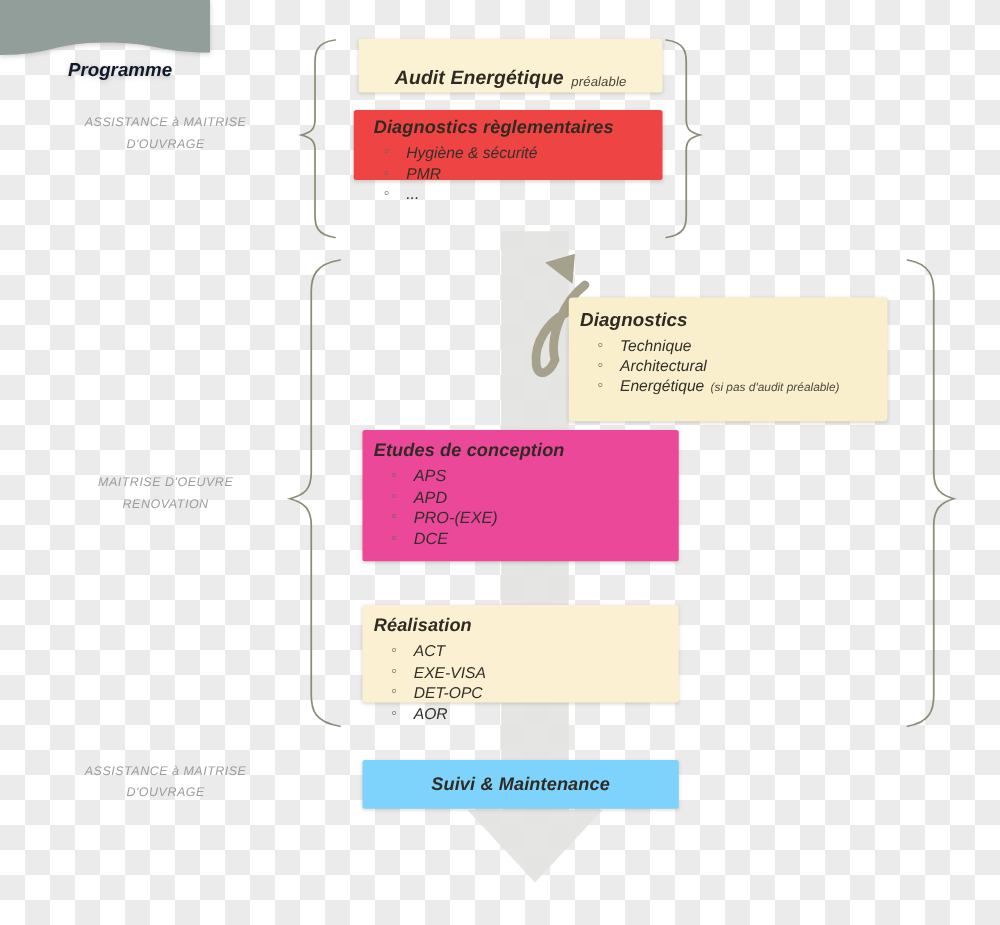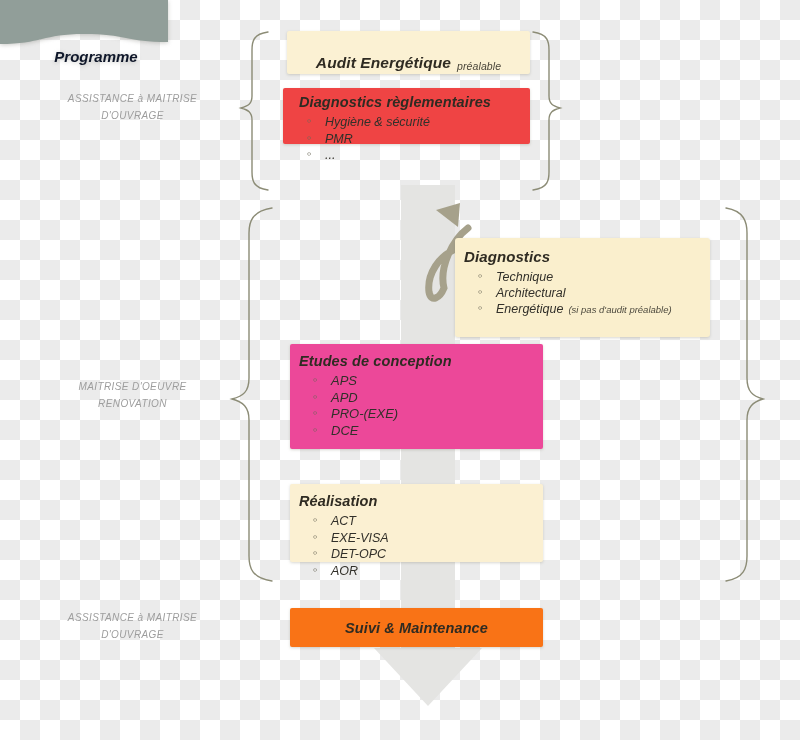--- a/index.html
+++ b/index.html
@@ -83,21 +83,21 @@
   #box-etudes .b-title { font-size:14.5px; }
   #box-etudes ul.items li { font-size:13px; padding-left:32px; }
   #box-etudes ul.items li::before { left:14px; }
 
   #box-real { left:290px; top:484px; width:253px; height:78px; background:#fbf0d2;
               border-radius:2px; padding:9px 0 0 9px; }
   #box-real .b-title { font-size:14.5px; }
   #box-real ul.items li { font-size:12.5px; padding-left:32px; }
   #box-real ul.items li::before { left:14px; }
 
-  #box-suivi { left:290px; top:608px; width:253px; height:39px; background:#f97316;
+  #box-suivi { left:290px; top:608px; width:253px; height:39px; background:#7dd3fc;
                border-radius:2px; }
   #box-suivi .row { height:100%; display:flex; align-items:center; justify-content:center; }
   #box-suivi .b-title { font-size:14.5px; }
 
   
   .side-label {
     position:absolute; z-index:3; text-align:center;
     font-style:italic; font-size:10px; color:#9d9d9d;
     letter-spacing:.4px; line-height:17px;
   }

